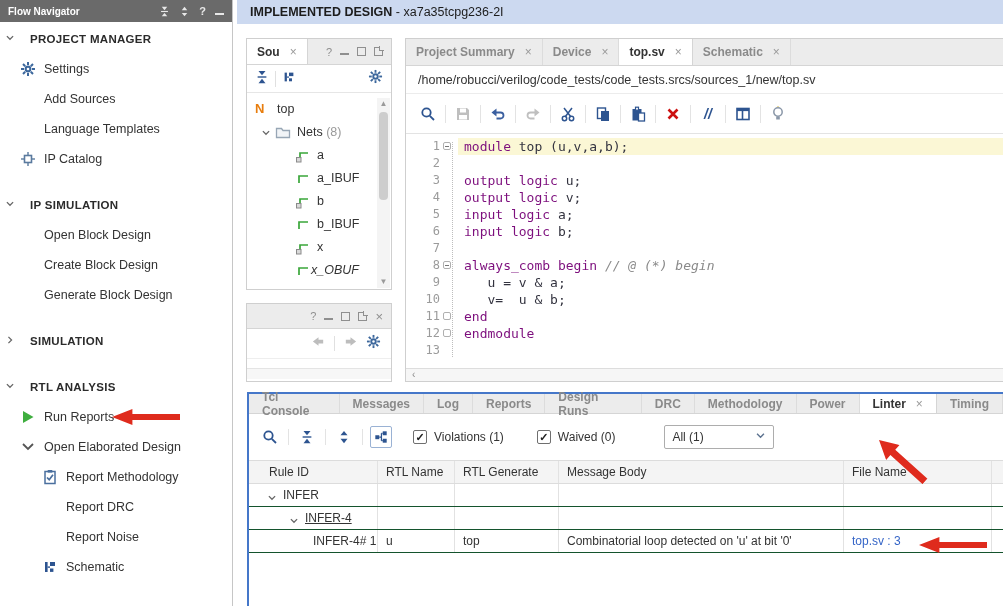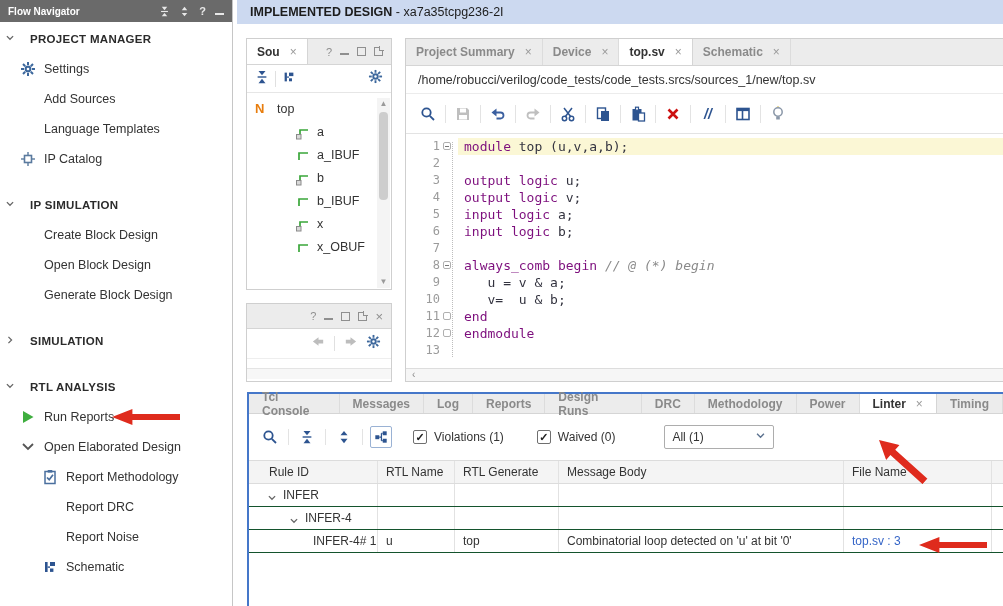--- a/index.html
+++ b/index.html
@@ -195,25 +195,25 @@
       </div>
       <div class="fn-section">
         <div class="fn-section-header">
       <span class="chev"><svg width="10" height="10" viewBox="0 0 16 16">
               <polyline points="3,5 8,10 13,5" fill="none" stroke="#666" stroke-width="2"></polyline>
             </svg></span>
       <span>IP SIMULATION</span>
         </div>
         <div class="fn-item ">
 
+        <span>Open Block Design</span>
+        </div>
+        <div class="fn-item ">
+
         <span>Create Block Design</span>
-        </div>
-        <div class="fn-item ">
-
-        <span>Open Block Design</span>
         </div>
         <div class="fn-item ">
 
         <span>Generate Block Design</span>
         </div>
       </div>
       <div class="fn-section">
         <div class="fn-section-header">
       <span class="chev"><svg width="10" height="10" viewBox="0 0 16 16">
               <polyline points="5.5,3 10.5,8 5.5,13" fill="none" stroke="#666" stroke-width="2"></polyline>
@@ -318,20 +318,31 @@
           </svg></span>
     </div>
     <div class="tree" id="src-tree">
         <div class="tree-row">
     <span style="margin-left:8px; display:inline-flex; width:16px;">
             <span style="color:#e87d0d; font-weight:bold; font-size:13px; line-height:16px;">N</span>
           </span>
     <span class="tree-label" style="margin-left:6px;">top</span>
         </div>
         <div class="tree-row">
+          <span class="chev" style="left:14px;"><svg width="10" height="10" viewBox="0 0 16 16">
+              <polyline points="3,5 8,10 13,5" fill="none" stroke="#666" stroke-width="2"></polyline>
+            </svg></span>
+    <span style="margin-left:28px; display:inline-flex; width:16px;">
+            <svg width="16" height="16" viewBox="0 0 16 16">
+              <path d="M1.5,4.5 h5 l1.5,2 h6.5 v7 h-13 z" fill="#f1f4f7" stroke="#97a6b5" stroke-width="1.3"></path>
+            </svg>
+          </span>
+    <span class="tree-label" style="margin-left:6px;">Nets <span class="cnt">(8)</span></span>
+        </div>
+        <div class="tree-row">
     <span style="margin-left:48px; display:inline-flex; width:16px;">
             <svg width="16" height="16" viewBox="0 0 16 16">
               <path d="M5,12 V6 H13" fill="none" stroke="#3aa63a" stroke-width="1.7"></path>
               <rect x="1.5" y="10.5" width="4.5" height="4.5" fill="#d9d9d9" stroke="#8a8a8a" stroke-width="1"></rect>
             </svg>
           </span>
     <span class="tree-label" style="margin-left:6px;">a</span>
         </div>
         <div class="tree-row">
     <span style="margin-left:48px; display:inline-flex; width:16px;">
@@ -366,21 +377,21 @@
             </svg>
           </span>
     <span class="tree-label" style="margin-left:6px;">x</span>
         </div>
         <div class="tree-row">
     <span style="margin-left:48px; display:inline-flex; width:16px;">
             <svg width="16" height="16" viewBox="0 0 16 16">
               <path d="M4,13 V6 H13" fill="none" stroke="#3aa63a" stroke-width="1.7"></path>
             </svg>
           </span>
-    <span class="tree-label" style="margin-left:6px;">x_OBUF</span>
+    <span class="tree-label" style="font-style:italic;">x_OBUF</span>
         </div>
       </div>
     <div class="vscroll">
       <span class="arr" style="top:0;">▲</span>
       <div class="thumb" style="top:14px; height:88px;"></div>
       <span class="arr" style="bottom:0;">▼</span>
     </div>
   </section>
 
   <section class="panel props-panel">
@@ -634,21 +645,21 @@
               </svg></span>
       <span>INFER</span>
           </div>
     <div class="c" style="width:77px;"></div>
     <div class="c" style="width:104px;"></div>
     <div class="c" style="width:285px;"></div>
     <div class="c" style="width:148px;"></div>
 
   </div>
         <div class="lt-row" style="position:relative;">
-    <div class="c rule" style="width:129px; padding-left:56px;">
+    <div class="c rule" style="width:129px; padding-left:56px;text-decoration:underline;">
       <span class="chev" style="left:40px;"><svg width="10" height="10" viewBox="0 0 16 16">
                 <polyline points="3,5 8,10 13,5" fill="none" stroke="#666" stroke-width="2"></polyline>
               </svg></span>
       <span>INFER-4</span>
           </div>
     <div class="c" style="width:77px;"></div>
     <div class="c" style="width:104px;"></div>
     <div class="c" style="width:285px;"></div>
     <div class="c" style="width:148px;"></div>
 

